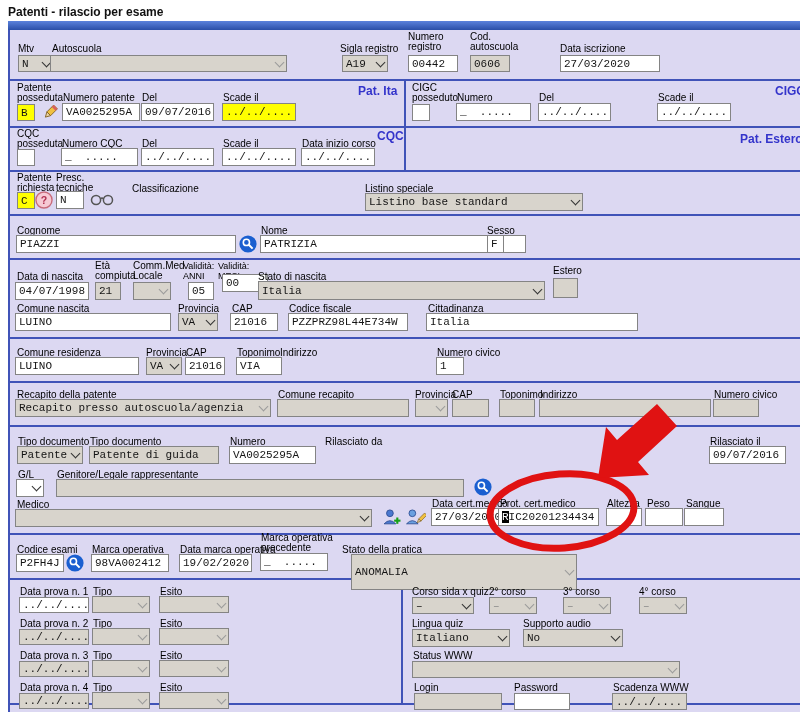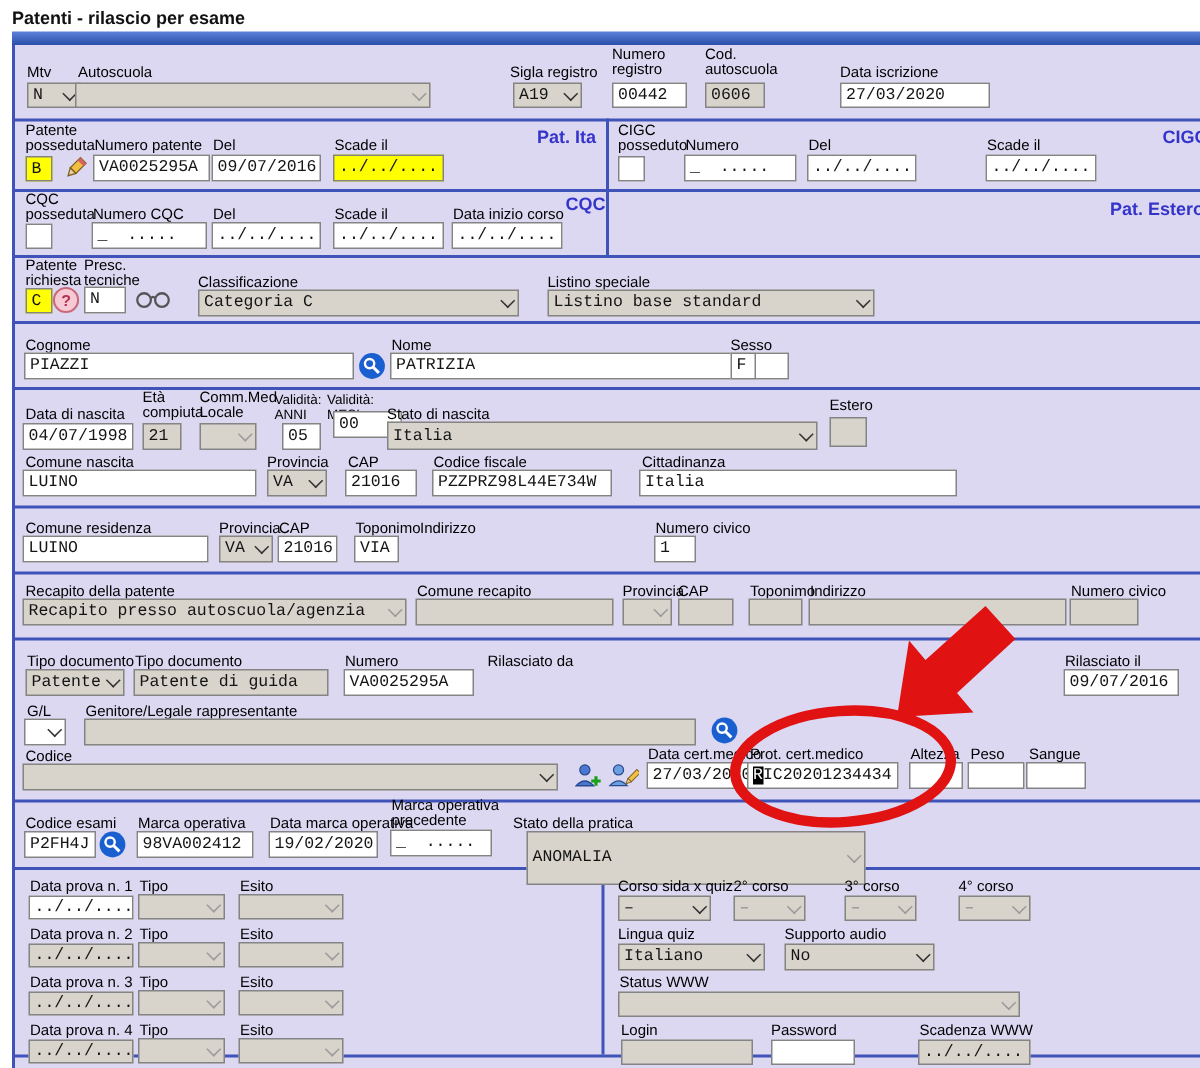--- a/index.html
+++ b/index.html
@@ -117,23 +117,20 @@
     <text x="8.5" y="12.2" text-anchor="middle" font-size="10" font-weight="bold" fill="#b03050" font-family="Liberation Sans,sans-serif">?</text>
   </svg>
   <div class="lbl wrap" style="left:56px;top:173px;width:48px">Presc. tecniche</div>
   <div class="fld" style="left:56px;top:191px;width:28px;height:18px">N</div>
   <svg class="icon" style="left:90px;top:193px" width="24" height="13" viewBox="0 0 22 12">
     <circle cx="5.5" cy="6.5" r="4.2" fill="none" stroke="#555" stroke-width="1.4"></circle>
     <circle cx="16.5" cy="6.5" r="4.2" fill="none" stroke="#555" stroke-width="1.4"></circle>
     <path d="M9.7 5.5 Q11 3.6 12.3 5.5" fill="none" stroke="#555" stroke-width="1.3"></path>
   </svg>
   <div class="lbl" style="left:132px;top:184px">Classificazione</div>
-  <div class="fld dd gray" style="left:132px;top:193px;width:214px;height:18px">
-    <span>Categoria C</span><span class="chev"></span>
-  </div>
   <div class="lbl" style="left:365px;top:184px">Listino speciale</div>
   <div class="fld dd gray" style="left:365px;top:193px;width:218px;height:18px">
     <span>Listino base standard</span><span class="chev"></span>
   </div>
 
   <div class="lbl" style="left:17px;top:226px">Cognome</div>
   <div class="fld" style="left:16px;top:235px;width:220px;height:18px">PIAZZI</div>
   <svg class="icon" style="left:239px;top:235px" width="18" height="18" viewBox="0 0 18 18">
     <circle cx="9" cy="9" r="8.6" fill="#1a5fd0"></circle>
     <circle cx="7.4" cy="7.4" r="3.1" fill="none" stroke="#fff" stroke-width="1.6"></circle>
@@ -178,21 +175,21 @@
 
   <div class="lbl" style="left:17px;top:348px">Comune residenza</div>
   <div class="fld" style="left:15px;top:357px;width:124px;height:18px">LUINO</div>
   <div class="lbl" style="left:146px;top:348px">Provincia</div>
   <div class="fld dd gray" style="left:146px;top:357px;width:36px;height:18px">
     <span>VA</span><span class="chev"></span>
   </div>
   <div class="lbl" style="left:186px;top:348px">CAP</div>
   <div class="fld" style="left:185px;top:357px;width:40px;height:18px">21016</div>
   <div class="lbl" style="left:237px;top:348px">Toponimo</div>
-  <div class="fld" style="left:236px;top:357px;width:30px;height:18px">VIA</div>
+  <div class="fld" style="left:236px;top:357px;width:46px;height:18px">VIA</div>
   <div class="lbl" style="left:280px;top:348px">Indirizzo</div>
   <div class="lbl" style="left:437px;top:348px">Numero civico</div>
   <div class="fld" style="left:436px;top:357px;width:28px;height:18px">1</div>
 
   <div class="lbl" style="left:17px;top:390px">Recapito della patente</div>
   <div class="fld dd gray graychev" style="left:15px;top:399px;width:256px;height:18px">
     <span>Recapito presso autoscuola/agenzia</span><span class="chev"></span>
   </div>
   <div class="lbl" style="left:278px;top:390px">Comune recapito</div>
   <div class="fld gray" style="left:277px;top:399px;width:132px;height:18px"></div>
@@ -226,21 +223,21 @@
     <span></span><span class="chev"></span>
   </div>
   <div class="lbl" style="left:57px;top:470px">Genitore/Legale rappresentante</div>
   <div class="fld gray" style="left:56px;top:479px;width:408px;height:18px"></div>
   <svg class="icon" style="left:474px;top:478px" width="18" height="18" viewBox="0 0 18 18">
     <circle cx="9" cy="9" r="8.6" fill="#1a5fd0"></circle>
     <circle cx="7.4" cy="7.4" r="3.1" fill="none" stroke="#fff" stroke-width="1.6"></circle>
     <line x1="9.8" y1="9.8" x2="13.6" y2="13.6" stroke="#fff" stroke-width="2"></line>
   </svg>
 
-  <div class="lbl" style="left:17px;top:500px">Codice</div>
+  <div class="lbl" style="left:17px;top:500px">Medico</div>
   <div class="fld dd gray" style="left:15px;top:509px;width:357px;height:18px">
     <span></span><span class="chev"></span>
   </div>
   <svg class="icon" style="left:382px;top:508px" width="19" height="19" viewBox="0 0 18 18">
     <circle cx="7.5" cy="5" r="3.2" fill="#4a78d0" stroke="#2a4a90" stroke-width="0.8"></circle>
     <path d="M2 15 Q7.5 9 13 15 Z" fill="#4a78d0" stroke="#2a4a90" stroke-width="0.8"></path>
     <line x1="14.5" y1="9" x2="14.5" y2="15" stroke="#18a018" stroke-width="2"></line>
     <line x1="11.5" y1="12" x2="17.5" y2="12" stroke="#18a018" stroke-width="2"></line>
   </svg>
   <svg class="icon" style="left:405px;top:508px" width="21" height="19" viewBox="0 0 20 18">

